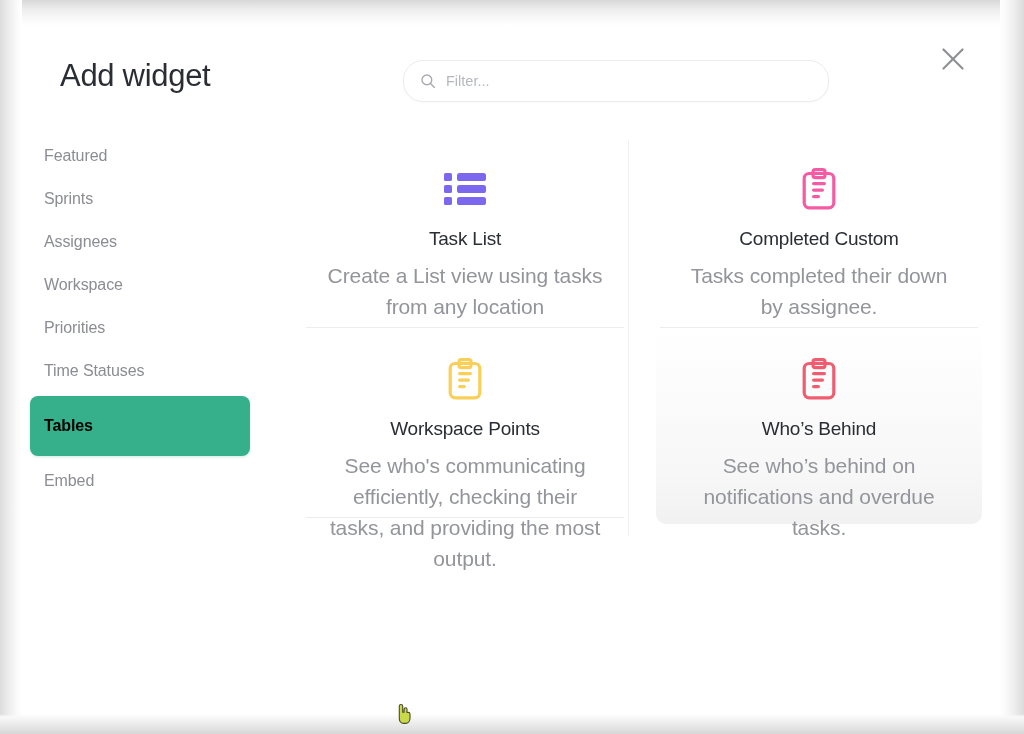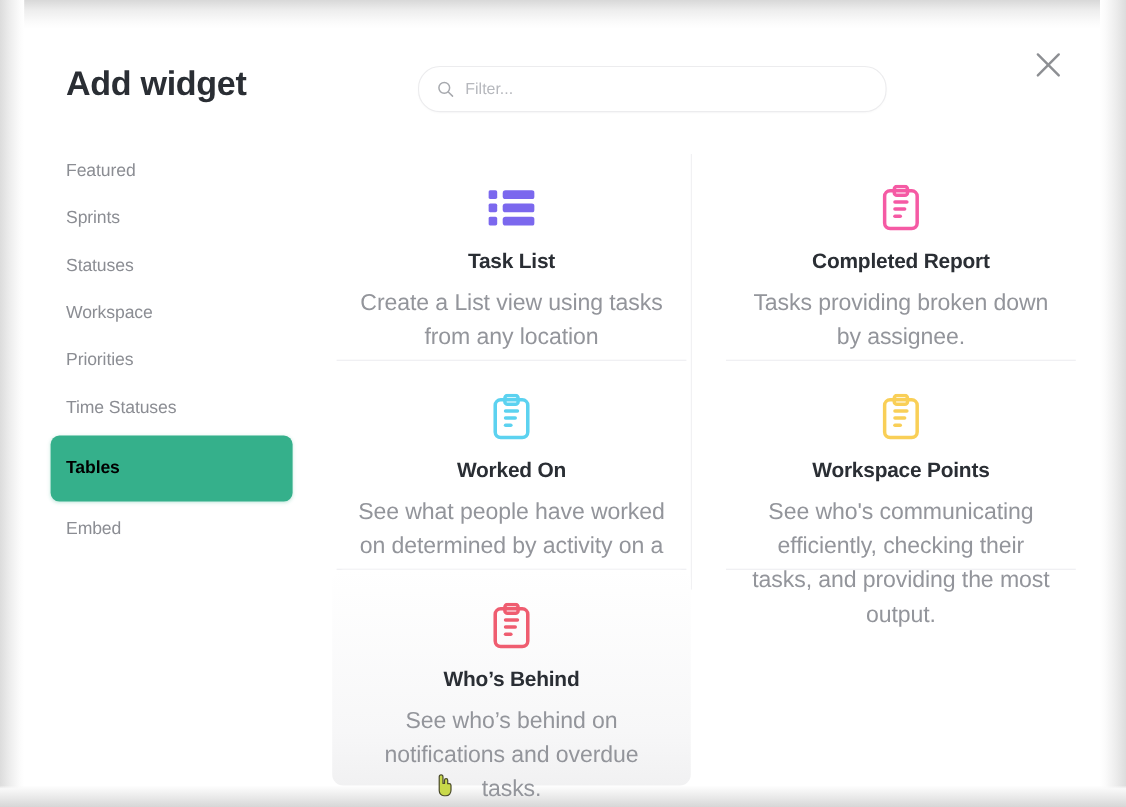--- a/index.html
+++ b/index.html
@@ -54,28 +54,28 @@
     background: linear-gradient(to top, #d6d6d6 0%, #e9e9e9 45%, #f9f9f9 85%, rgba(255,255,255,0) 100%);
     pointer-events: none;
   }
 
   
   .page-title {
     position: absolute;
     left: 60px;
     top: 58px;
     font-size: 31px;
-    font-weight: bold;
+    font-weight: normal;
     color: #2a2e34;
     letter-spacing: -0.3px;
   }
 
   .search-wrap {
     position: absolute;
-    left: 380px;
+    left: 403px;
     top: 60px;
     width: 424px;
     height: 40px;
     border: 1px solid #ececee;
     border-radius: 20px;
     background: #ffffff;
     display: flex;
     align-items: center;
     box-shadow: 0 1px 2px rgba(0,0,0,0.025);
   }
@@ -111,21 +111,21 @@
     cursor: pointer;
     display: flex;
     align-items: center;
     justify-content: center;
     color: #8d8f93;
   }
 
   
   .sidebar {
     position: absolute;
-    left: 46px;
+    left: 30px;
     top: 138px;
     width: 220px;
   }
   .nav-item {
     height: 36px;
     display: flex;
     align-items: center;
     padding-left: 14px;
     border-radius: 8px;
     font-size: 16px;
@@ -180,21 +180,21 @@
   .card.row3::after { display: none; }
   .card-icon {
     height: 46px;
     display: flex;
     align-items: center;
     justify-content: center;
     margin-bottom: 16px;
   }
   .card-title {
     font-size: 19px;
-    font-weight: bold;
+    font-weight: normal;
     color: #2a2e34;
     margin-bottom: 10px;
     letter-spacing: -0.2px;
   }
   .card-desc {
     font-size: 21px;
     line-height: 1.48;
     color: #93959b;
     letter-spacing: -0.1px;
   }
@@ -248,21 +248,21 @@
   </div>
 
   <nav class="sidebar">
     <div class="nav-item">
         <span>Featured</span>
       </div>
     <div class="nav-item">
         <span>Sprints</span>
       </div>
     <div class="nav-item">
-        <span>Statuses</span>
+        <span>Assignees</span>
       </div>
     <div class="nav-item">
         <span>Workspace</span>
       </div>
     <div class="nav-item">
         <span>Priorities</span>
       </div>
     <div class="nav-item">
         <span>Time Statuses</span>
       </div>
@@ -296,37 +296,24 @@
     <div class="card">
       <div class="card-icon">
         <svg width="34" height="42" viewBox="0 0 34 42">
           <rect x="2.2" y="5.5" width="29.6" height="34.3" rx="5" fill="none" stroke="#f55aa4" stroke-width="3.2"></rect>
           <rect x="11" y="1.6" width="12" height="8" rx="2.4" fill="none" stroke="#f55aa4" stroke-width="3.2"></rect>
           <rect x="10" y="14" width="14" height="3.2" rx="1.6" fill="#f55aa4"></rect>
           <rect x="10" y="20.5" width="12" height="3.2" rx="1.6" fill="#f55aa4"></rect>
           <rect x="10" y="27" width="8" height="3.2" rx="1.6" fill="#f55aa4"></rect>
         </svg>
       </div>
-      <div class="card-title">Completed Report</div>
-      <div class="card-desc">Tasks providing broken down by assignee.</div>
+      <div class="card-title">Completed Custom</div>
+      <div class="card-desc">Tasks completed their down by assignee.</div>
     </div>
 
-    <div class="card">
-      <div class="card-icon">
-        <svg width="34" height="42" viewBox="0 0 34 42">
-          <rect x="2.2" y="5.5" width="29.6" height="34.3" rx="5" fill="none" stroke="#5cd2f0" stroke-width="3.2"></rect>
-          <rect x="11" y="1.6" width="12" height="8" rx="2.4" fill="none" stroke="#5cd2f0" stroke-width="3.2"></rect>
-          <rect x="10" y="14" width="14" height="3.2" rx="1.6" fill="#5cd2f0"></rect>
-          <rect x="10" y="20.5" width="12" height="3.2" rx="1.6" fill="#5cd2f0"></rect>
-          <rect x="10" y="27" width="8" height="3.2" rx="1.6" fill="#5cd2f0"></rect>
-        </svg>
-      </div>
-      <div class="card-title">Worked On</div>
-      <div class="card-desc">See what people have worked on determined by activity on a task</div>
-    </div>
 
     <div class="card">
       <div class="card-icon">
         <svg width="34" height="42" viewBox="0 0 34 42">
           <rect x="2.2" y="5.5" width="29.6" height="34.3" rx="5" fill="none" stroke="#f9cf57" stroke-width="3.2"></rect>
           <rect x="11" y="1.6" width="12" height="8" rx="2.4" fill="none" stroke="#f9cf57" stroke-width="3.2"></rect>
           <rect x="10" y="14" width="14" height="3.2" rx="1.6" fill="#f9cf57"></rect>
           <rect x="10" y="20.5" width="12" height="3.2" rx="1.6" fill="#f9cf57"></rect>
           <rect x="10" y="27" width="8" height="3.2" rx="1.6" fill="#f9cf57"></rect>
         </svg>

